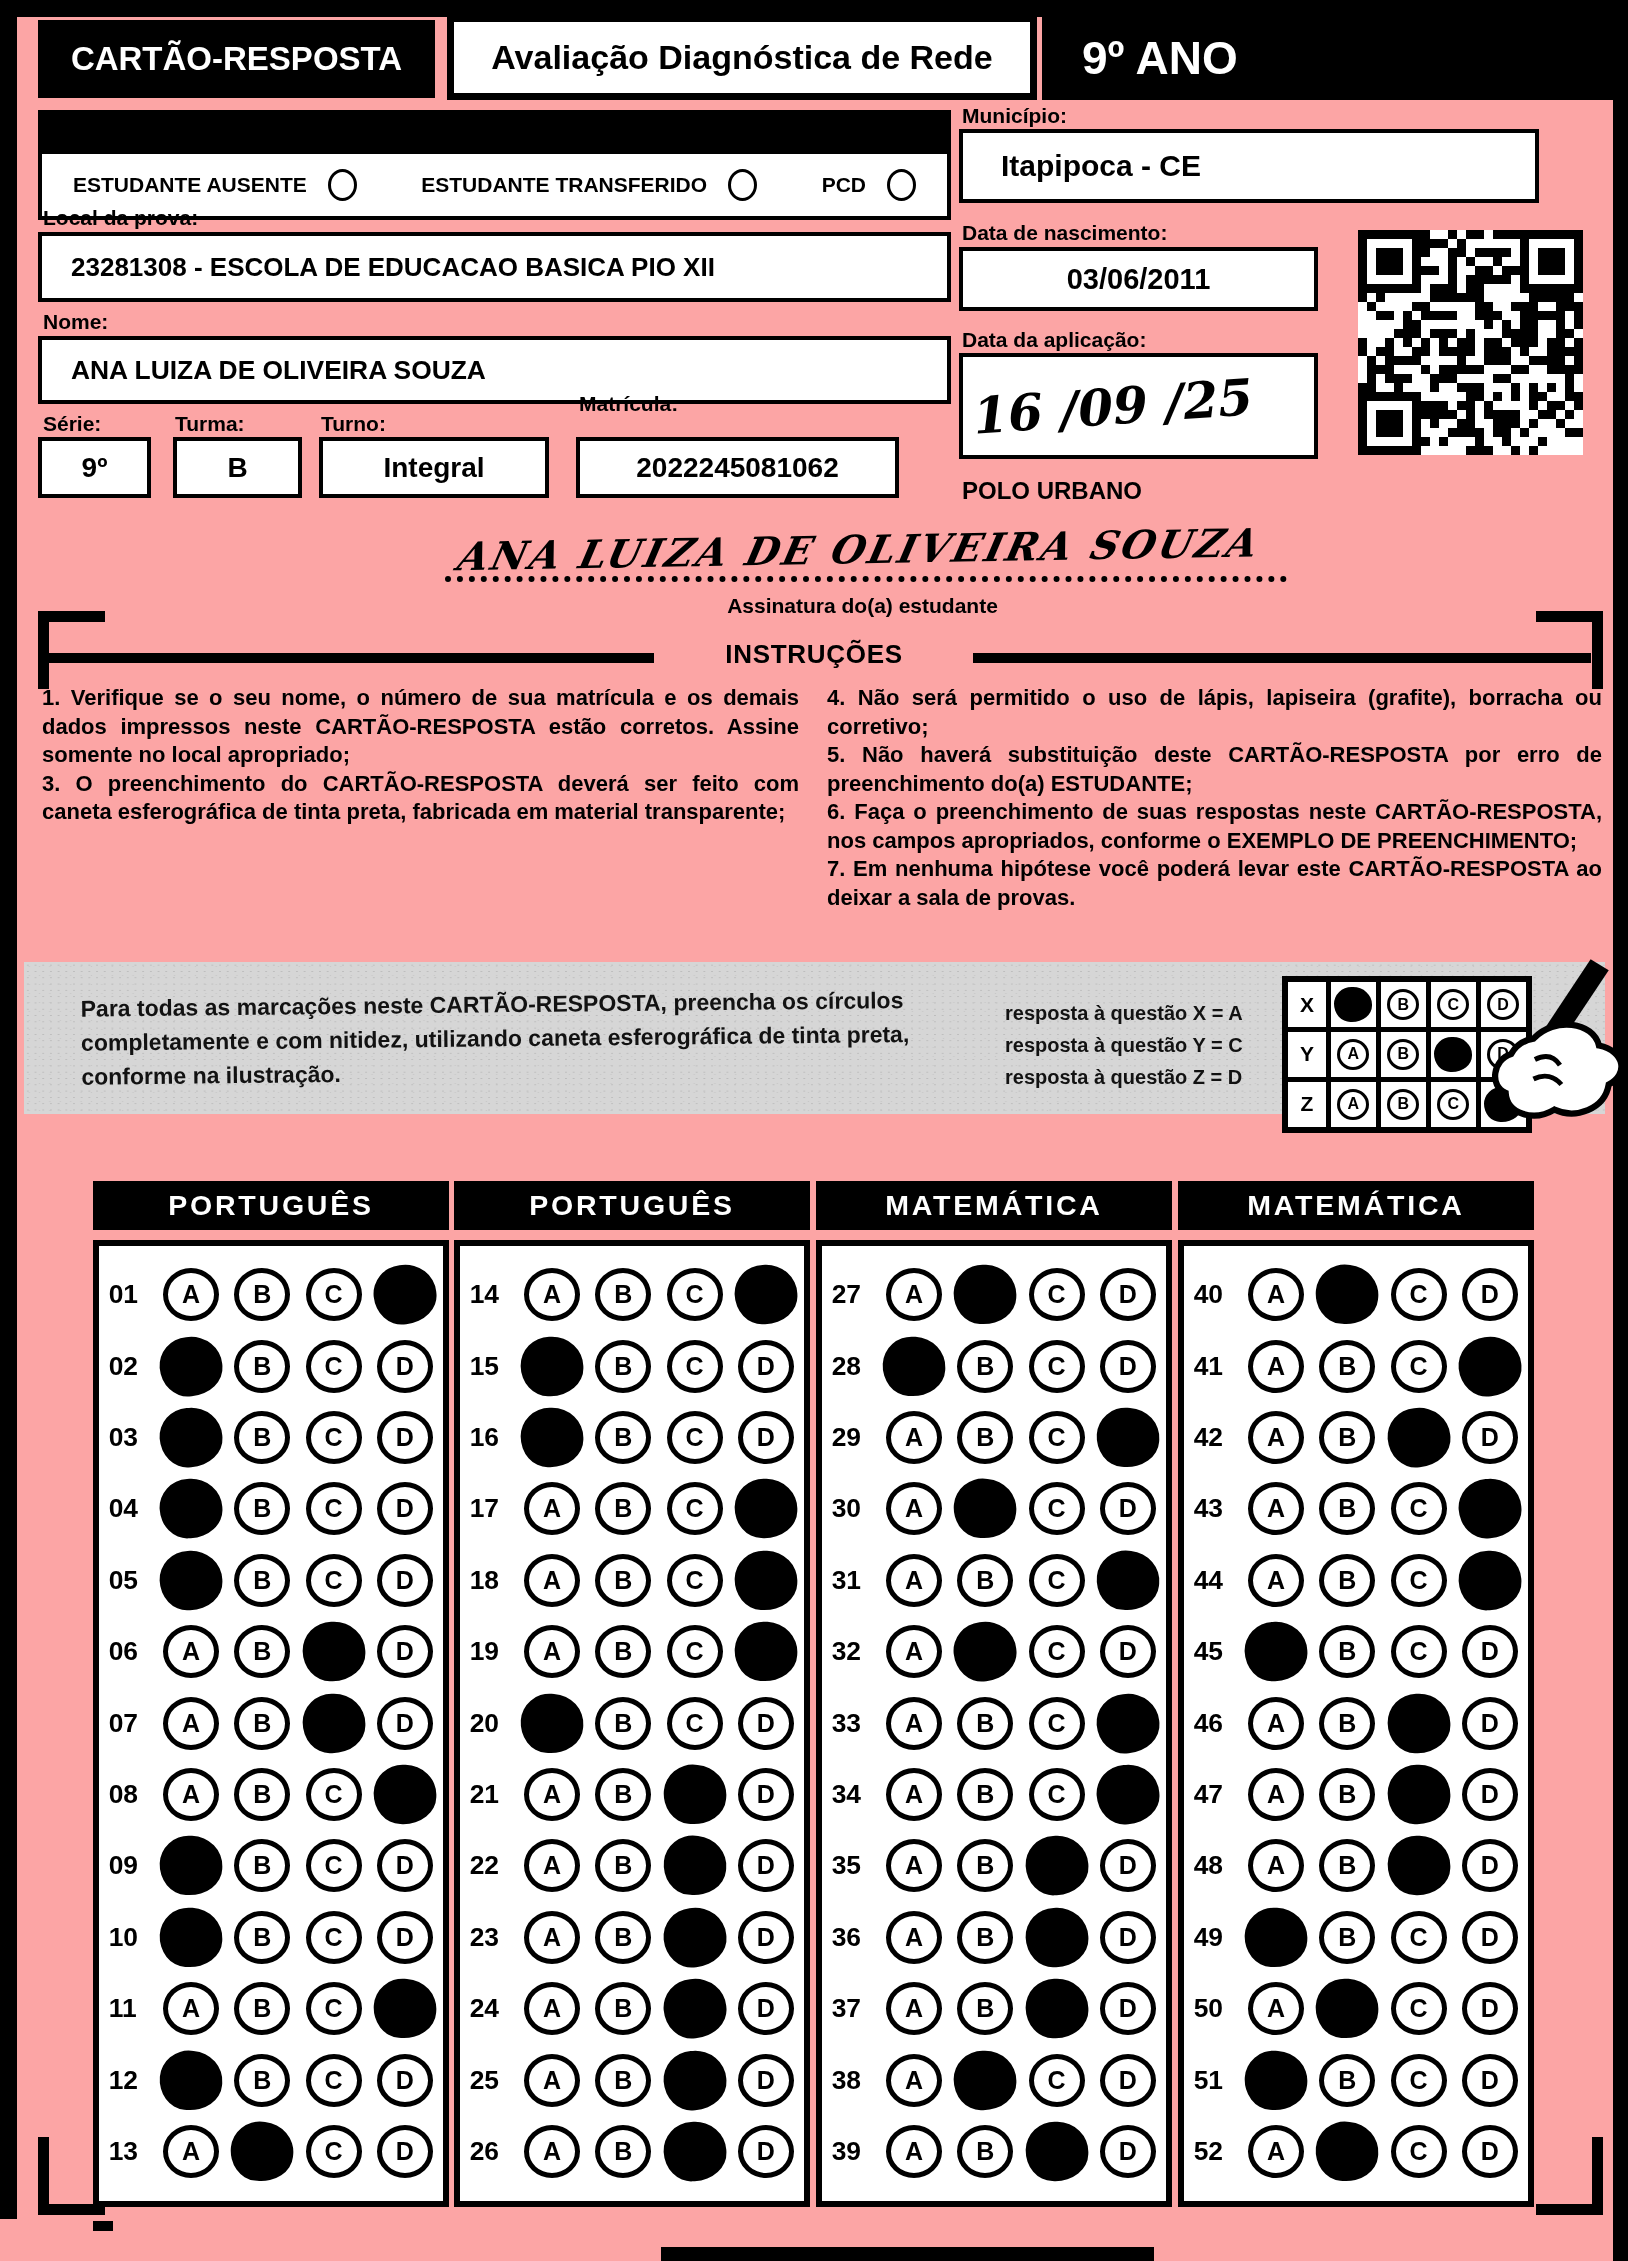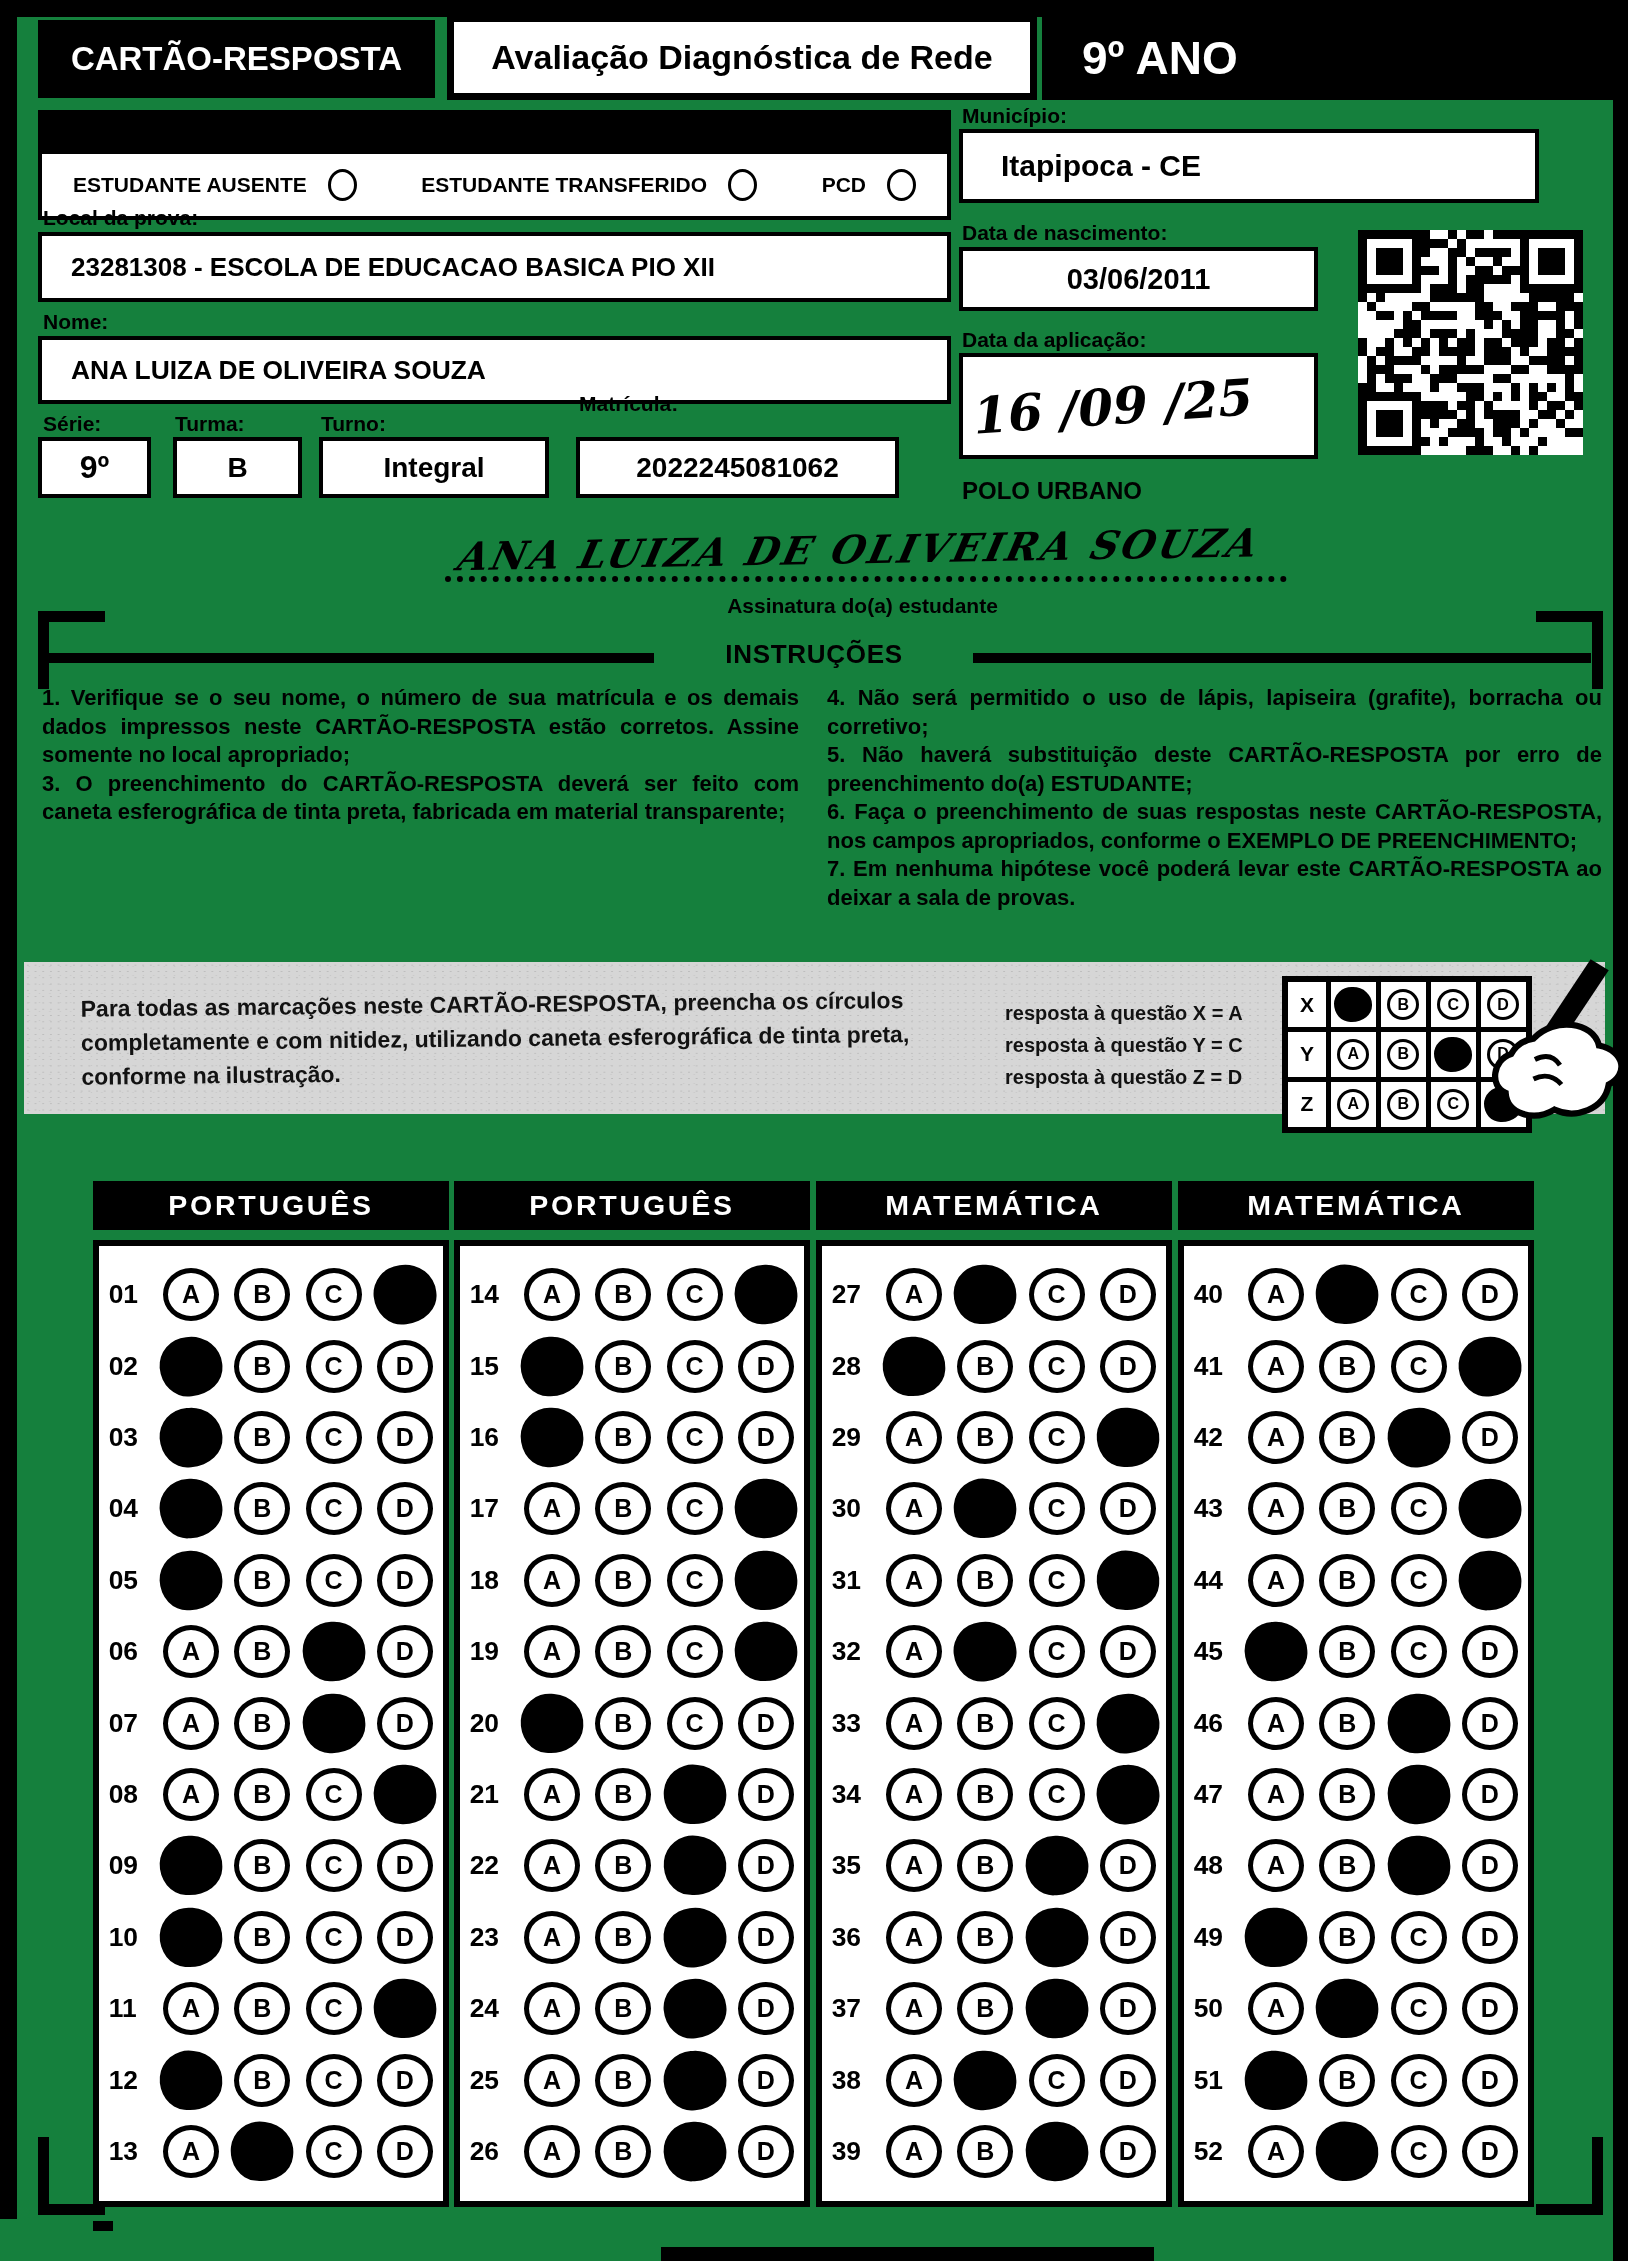--- a/index.html
+++ b/index.html
@@ -1,17 +1,17 @@
 <!DOCTYPE html>
 <html style="font-size:11px"><head>
 <meta charset="utf-8">
 <style>
   * { box-sizing: border-box; margin: 0; padding: 0; }
   body { width: 1628px; height: 2261px; background: #fff; font-family: "Liberation Sans", sans-serif; color:#000; }
-  .sheet { position: relative; width: 1628px; height: 2261px; background: #15803d; overflow: hidden; }
+  .sheet { position: relative; width: 1628px; height: 2261px; background: #fca5a5; overflow: hidden; }
 
   .frame-top   { position:absolute; left:0; top:0; width:1628px; height:16.7px; background:#000; }
   .frame-left  { position:absolute; left:0; top:0; width:16.7px; height:2219px; background:#000; }
   .frame-right { position:absolute; right:0; top:0; width:15.3px; height:2261px; background:#000; }
 
   .blackbox { position:absolute; background:#000; color:#fff; display:flex; align-items:center; justify-content:center; font-weight:bold; }
   .whitebox { position:absolute; background:#fff; border:7px solid #000; display:flex; align-items:center; justify-content:center; font-weight:bold; }
   .fieldbox { position:absolute; background:#fff; border:4.9px solid #000; display:flex; align-items:center; font-weight:bold; }
   .lbl { position:absolute; font-weight:bold; font-size:21px; }
 
@@ -106,21 +106,21 @@
   <div class="lbl" style="left:43px;top:310px;">Nome:</div>
   <div class="fieldbox" style="left:38px;top:336px;width:913px;height:68px;font-size:26.4px;padding-left:29px;">
       <span>ANA LUIZA DE OLIVEIRA SOUZA</span>
     </div>
 
   <div class="lbl" style="left:43px;top:412px;">Série:</div>
   <div class="lbl" style="left:175px;top:412px;">Turma:</div>
   <div class="lbl" style="left:321px;top:412px;">Turno:</div>
   <div class="lbl" style="left:579px;top:392px;">Matrícula:</div>
 
-  <div class="fieldbox" style="left:38px;top:437px;width:113px;height:61px;font-size:32px;justify-content:center;">
+  <div class="fieldbox" style="left:38px;top:437px;width:113px;height:61px;font-size:28px;justify-content:center;">
       <span>9º</span>
     </div>
   <div class="fieldbox" style="left:173px;top:437px;width:129px;height:61px;font-size:28px;justify-content:center;">
       <span>B</span>
     </div>
   <div class="fieldbox" style="left:319px;top:437px;width:230px;height:61px;font-size:28px;justify-content:center;">
       <span>Integral</span>
     </div>
   <div class="fieldbox" style="left:576px;top:437px;width:323px;height:61px;font-size:28px;justify-content:center;">
       <span>2022245081062</span>

